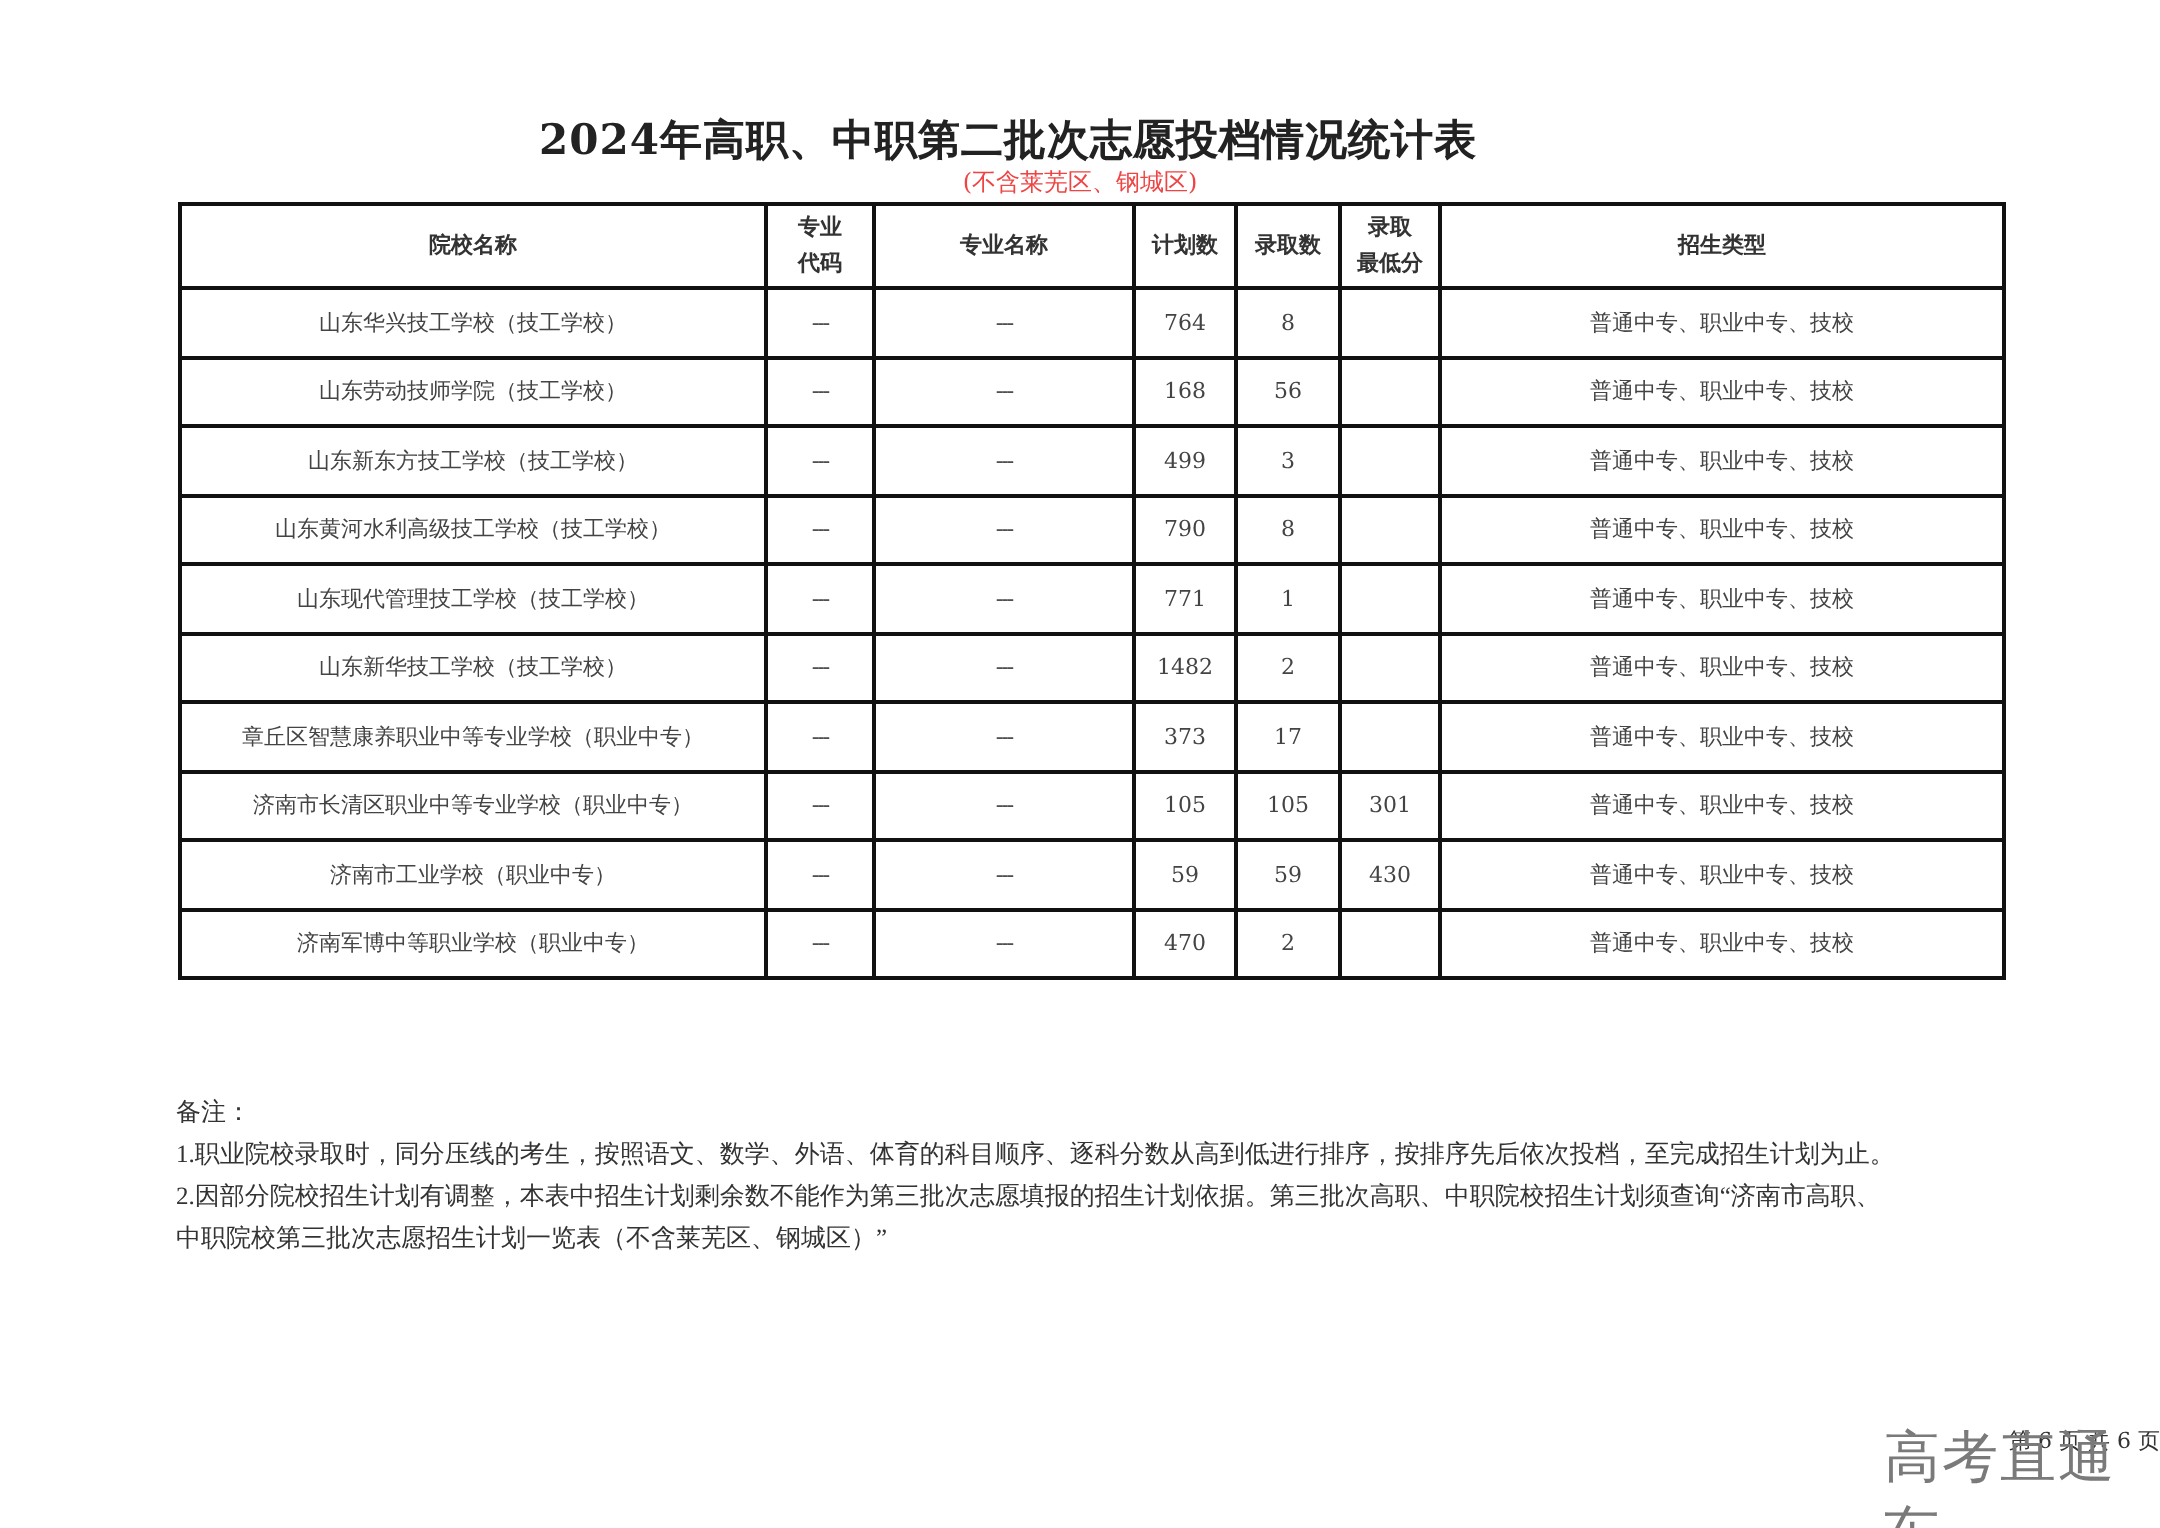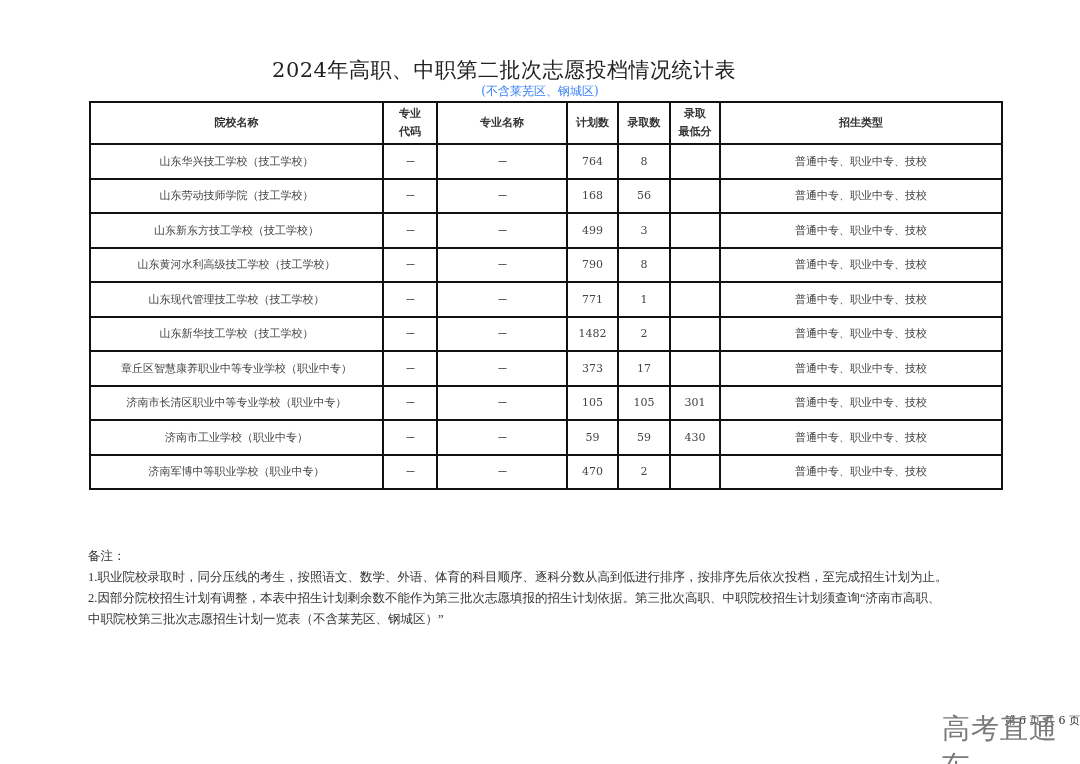--- a/index.html
+++ b/index.html
@@ -2,25 +2,25 @@
 <html><head>
 <meta charset="utf-8">
 <style>
   html, body { margin: 0; padding: 0; }
   body {
     width: 1080px; height: 764px; background: #ffffff; position: relative; overflow: hidden;
     font-family: "DejaVu Serif", "Liberation Serif", serif; color: #333;
   }
   .title {
     position: absolute; left: 0; width: 1008px; top: 56px; text-align: center;
-    font-size: 21px; color: #222; letter-spacing: 0.5px;
+    font-size: 21px; color: #222; letter-spacing: 0.5px; font-weight: bold;
   }
   .subtitle {
     position: absolute; left: 0; width: 1080px; top: 83px; text-align: center;
-    font-size: 12px; color: #3b82f6;
+    font-size: 12px; color: #ef4444;
   }
   table.main {
     position: absolute; left: 89px; top: 101px; width: 912px;
     border-collapse: collapse; table-layout: fixed;
   }
   table.main td, table.main th {
     border: 2px solid #111; text-align: center; vertical-align: middle;
     font-size: 11px; padding: 0; color: #444;
   }
   table.main th {

